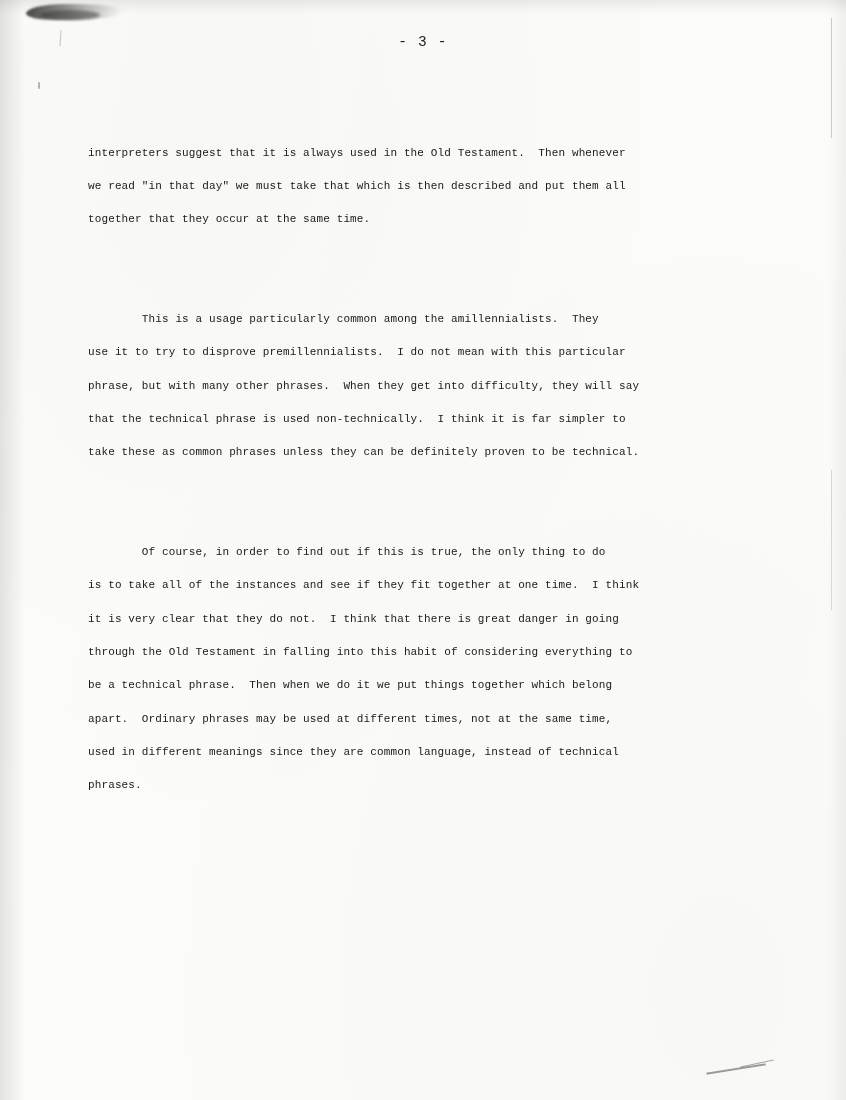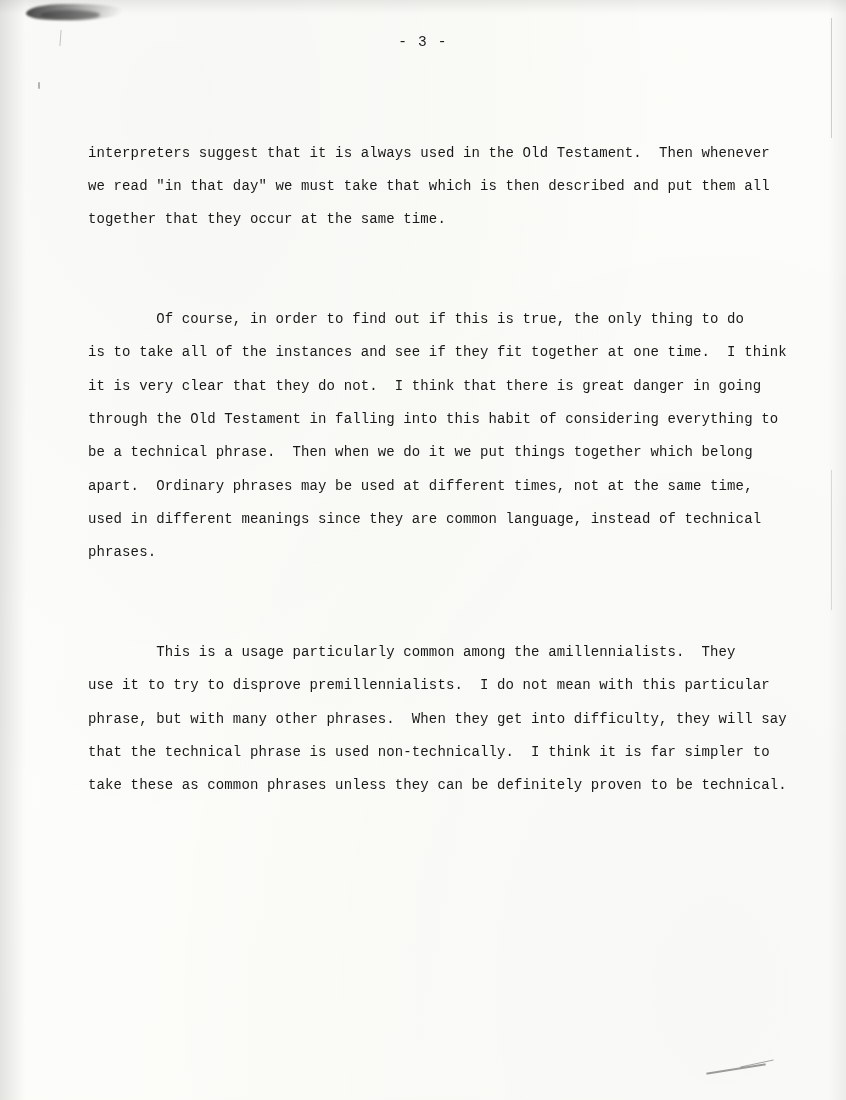--- a/index.html
+++ b/index.html
@@ -135,21 +135,21 @@
     letter-spacing: 1.2px;
     color: #1b1b1b;
   }
 
   .body-text {
     position: absolute;
     left: 88px;
     top: 70px;
     width: 700px;
     font-family: "Liberation Mono", "DejaVu Sans Mono", monospace;
-    font-size: 14px;
+    font-size: 11px;
     line-height: 33.3px;
     color: #191919;
     white-space: pre-wrap;
     letter-spacing: 0.12px;
   }
   .para {
     margin: 0;
     white-space: pre-wrap;
   }
   .para + .para {
@@ -172,28 +172,28 @@
   <div class="tick-a"></div>
   <div class="tick-b"></div>
   <div class="stroke-bottomright"></div>
 
   <div class="page-number">- 3 -</div>
 
   <div class="body-text">
     <p class="para">interpreters suggest that it is always used in the Old Testament.  Then whenever
 we read "in that day" we must take that which is then described and put them all
 together that they occur at the same time.</p>
+    <p class="para">        This is a usage particularly common among the amillennialists.  They
+use it to try to disprove premillennialists.  I do not mean with this particular
+phrase, but with many other phrases.  When they get into difficulty, they will say
+that the technical phrase is used non-technically.  I think it is far simpler to
+take these as common phrases unless they can be definitely proven to be technical.</p>
     <p class="para">        Of course, in order to find out if this is true, the only thing to do
 is to take all of the instances and see if they fit together at one time.  I think
 it is very clear that they do not.  I think that there is great danger in going
 through the Old Testament in falling into this habit of considering everything to
 be a technical phrase.  Then when we do it we put things together which belong
 apart.  Ordinary phrases may be used at different times, not at the same time,
 used in different meanings since they are common language, instead of technical
 phrases.</p>
-    <p class="para">        This is a usage particularly common among the amillennialists.  They
-use it to try to disprove premillennialists.  I do not mean with this particular
-phrase, but with many other phrases.  When they get into difficulty, they will say
-that the technical phrase is used non-technically.  I think it is far simpler to
-take these as common phrases unless they can be definitely proven to be technical.</p>
   </div>
 
 </div>
 
 </body></html>

